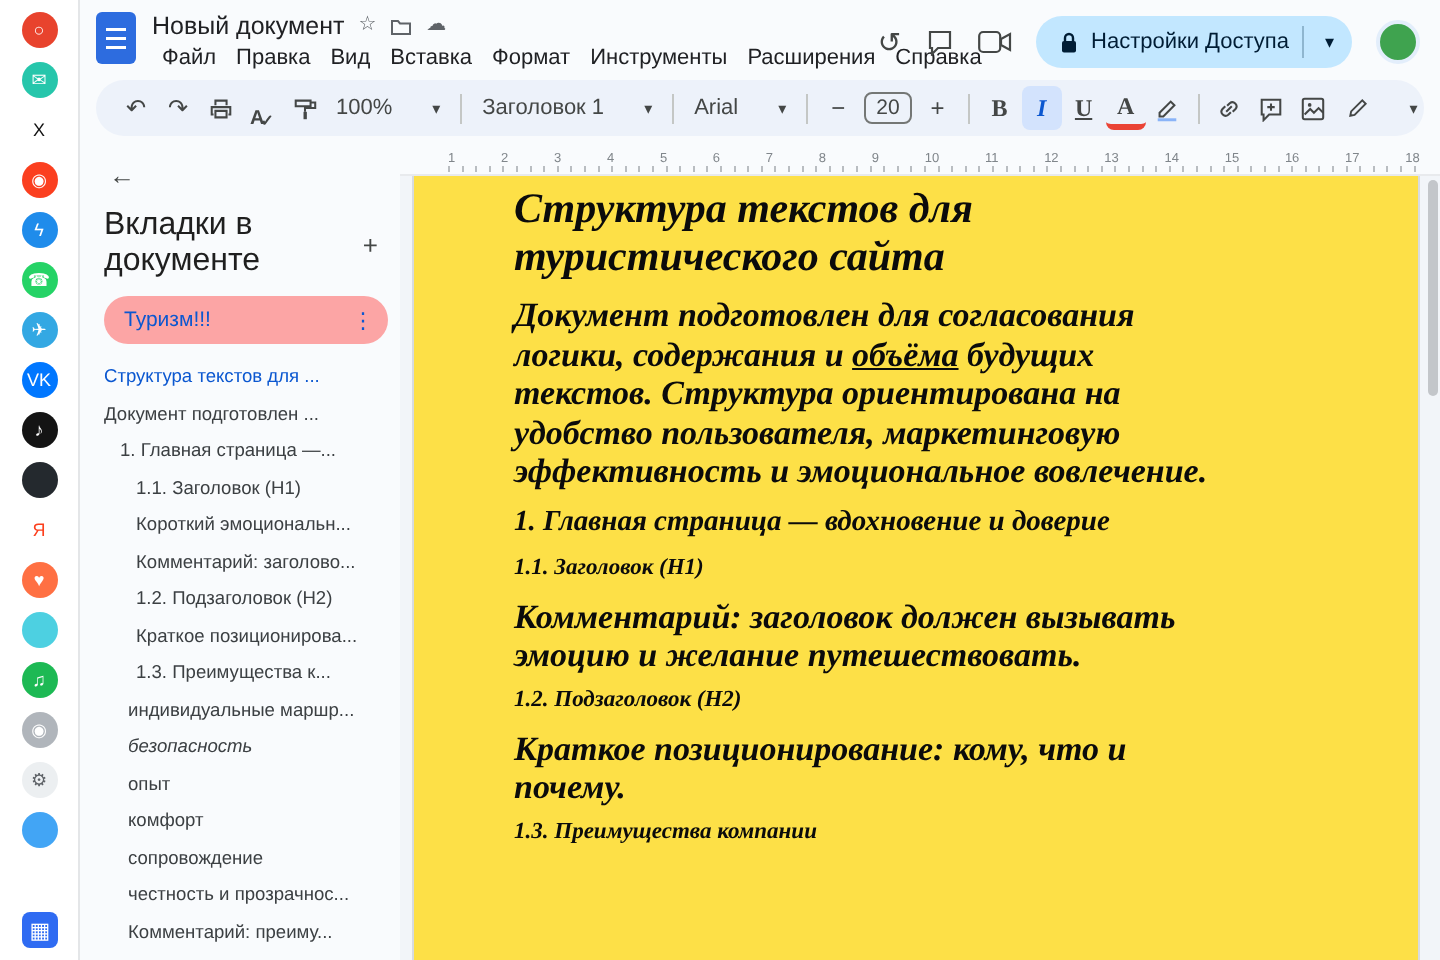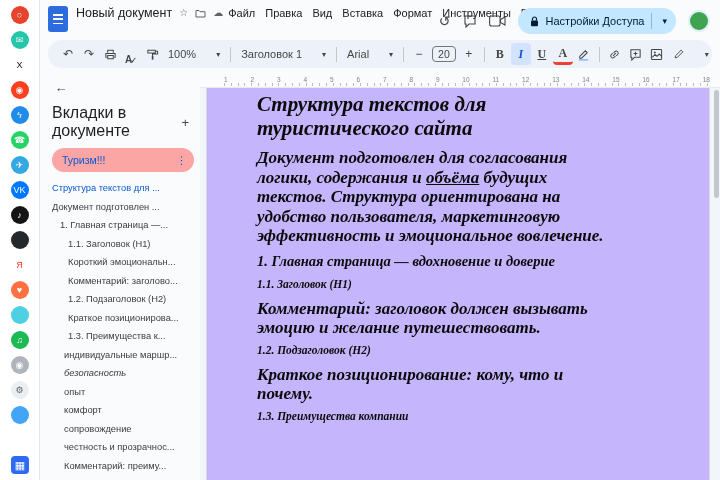--- a/index.html
+++ b/index.html
@@ -14,21 +14,21 @@
   .show-apps { position:absolute; left:11px; bottom:6px; width:18px; height:18px; border-radius:4px; background:#2f6bf2; color:#fff; display:flex; align-items:center; justify-content:center; font-size:11px; cursor:pointer; }
 
   
   .main { flex:1; display:flex; flex-direction:column; background:#f9fbfd; min-width:0; }
 
   
   .docs-header { height:38px; display:flex; align-items:flex-start; padding:5px 10px 0 8px; gap:8px; }
   .docs-logo { width:20px; height:26px; border-radius:3px; background:#2d6cdf; position:relative; margin-top:1px; flex:0 0 auto; }
   .docs-logo::after { content:""; position:absolute; left:5px; top:8px; width:10px; height:12px;
      background:repeating-linear-gradient(to bottom,#fff 0 1.6px,transparent 1.6px 4.4px); }
-  .title-block { display:flex; flex-direction:row; min-width:0; }
+  .title-block { display:flex; flex-direction:column; min-width:0; }
   .title-row { display:flex; align-items:center; gap:7px; height:16px; }
   .doc-title { font-size:12.5px; color:#202124; white-space:nowrap; }
   .title-ic { font-size:10px; color:#5f6368; line-height:1; }
   .menubar { display:flex; margin-top:1px; }
   .menu-item { font-size:11px; color:#202124; padding:1px 5px; border-radius:6px; cursor:pointer; white-space:nowrap; }
   .header-right { margin-left:auto; display:flex; align-items:center; gap:12px; padding-top:3px; }
   .hdr-ic { font-size:14px; color:#444746; line-height:1; cursor:pointer; display:flex; align-items:center; }
   .share-btn { display:flex; align-items:center; gap:7px; background:#c2e7ff; border-radius:15px; height:26px; padding:0 6px 0 12px; cursor:pointer; }
   .share-label { font-size:11px; color:#001d35; white-space:nowrap; }
   .share-sep { width:1px; height:16px; background:#8fb6cf; }
@@ -65,21 +65,21 @@
   .outline { display:flex; flex-direction:column; }
   .outline-item { font-size:9.3px; line-height:12px; margin-bottom:6.5px; white-space:nowrap; overflow:hidden; cursor:pointer; }
 
   
   .doc-area { flex:1; min-width:0; background:#f2f5f9; display:flex; flex-direction:column; position:relative; }
   .ruler { height:14px; background:#f9fbfd; position:relative; border-bottom:1px solid #e8eaed; }
   .ruler-numbers { position:absolute; left:24px; right:10px; top:2px; display:flex; justify-content:space-between; }
   .ruler-num { font-size:6.5px; color:#80868b; }
   .ruler::after { content:""; position:absolute; left:24px; right:10px; bottom:1px; height:3px;
      background:repeating-linear-gradient(to right,#b9bdc1 0 1px,transparent 1px 6.8px); }
-  .page { flex:1; margin:0 10px 0 6px; background:#c4b5fd; border-left:1px solid #d7dbe0; border-right:1px solid #d7dbe0; padding:4px 44px 0 50px; overflow:hidden;
+  .page { flex:1; margin:0 10px 0 6px; background:#fde047; border-left:1px solid #d7dbe0; border-right:1px solid #d7dbe0; padding:4px 44px 0 50px; overflow:hidden;
           font-family:"Liberation Serif", serif; font-style:italic; color:#0b0b0b; }
   .line { display:block; }
   .doc-h1 { font-size:21px; line-height:24px; font-weight:bold; margin:0 0 8px; }
   .doc-p  { font-size:17px; line-height:19.5px; margin:0 0 6px; font-weight:bold; }
   .doc-h2 { font-size:14.5px; line-height:18px; font-weight:bold; margin:2px 0 8px; }
   .doc-h3 { font-size:11.5px; line-height:13px; font-weight:bold; margin:6px 0 8px; }
   .doc-underline { text-decoration:underline; }
   .scroll-thumb { position:absolute; right:1px; top:16px; width:5px; height:108px; border-radius:3px; background:#c3c6ca; cursor:pointer; }
 
   svg { display:block; }

